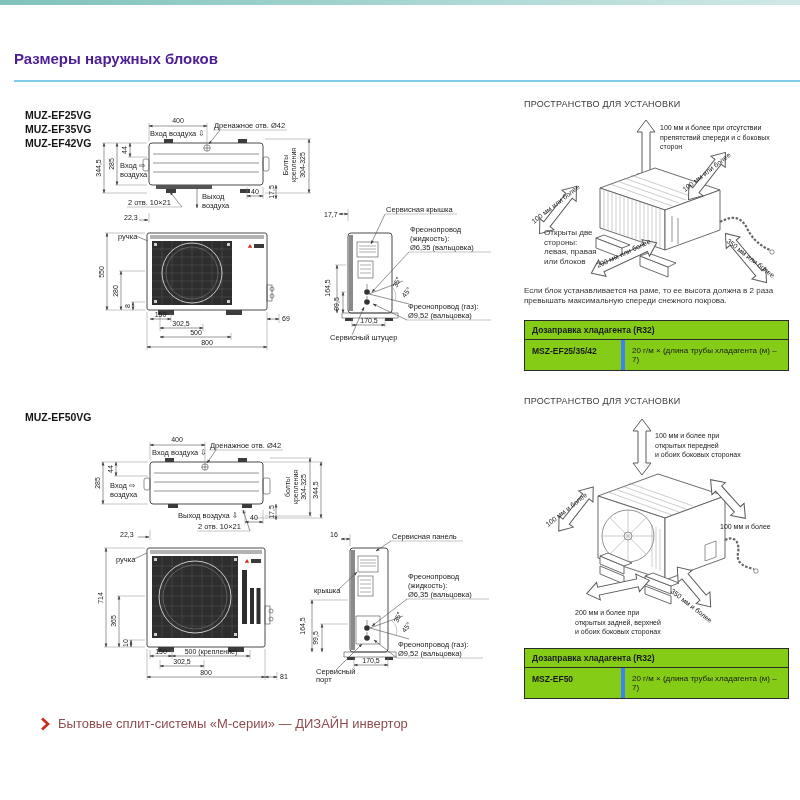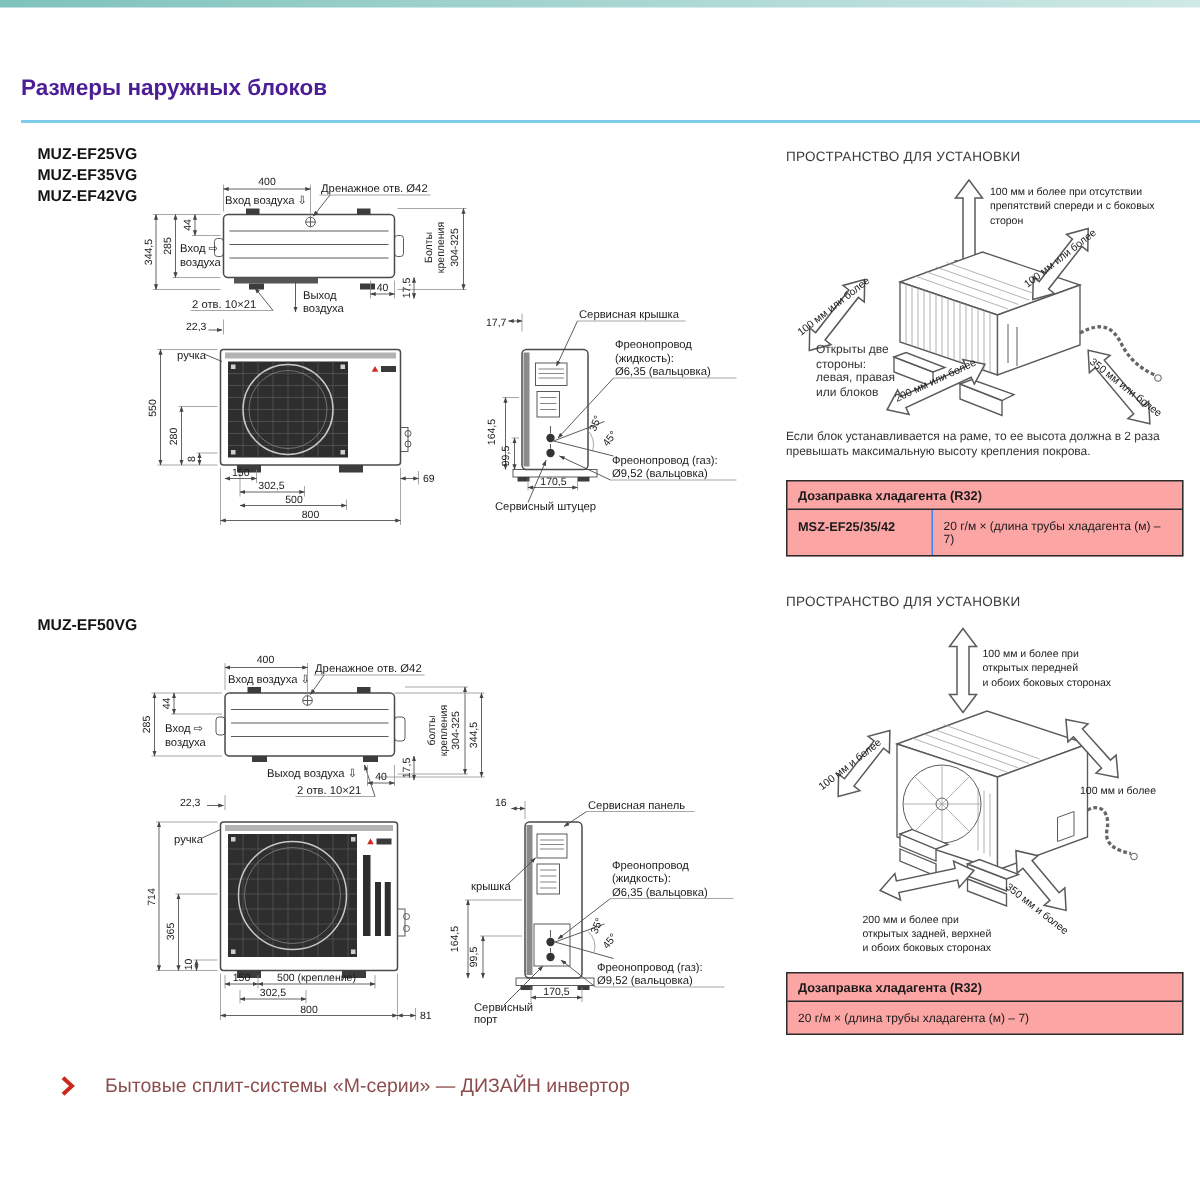--- a/index.html
+++ b/index.html
@@ -6,26 +6,26 @@
   body{width:800px;height:800px;position:relative;background:#fff;
        font-family:"Liberation Sans","DejaVu Sans",sans-serif;color:#222;overflow:hidden}
   .abs{position:absolute}
   #topbar{left:0;top:0;width:800px;height:5px;background:linear-gradient(90deg,#7fc2bc,#cfe9e6)}
   #page-title{left:14px;top:50px;font-size:15px;color:#4c1d95;font-weight:700}
   #title-rule{left:14px;right:0;top:80px;height:2px;background:#7ecbea}
   .models{left:25px;font-size:10.5px;font-weight:bold;color:#141414;line-height:14px}
   .inst-h{font-size:9px;color:#3a3a3a;letter-spacing:.2px}
   .note{font-size:8px;color:#333;line-height:9.5px}
   .open-note{font-size:8px;color:#333;line-height:9.5px}
-  .tbl{border:1.5px solid #2b2b2b;background:#fca5a5;width:263px;font-size:8.5px;color:#1a1a1a}
+  .tbl{border:1.5px solid #2b2b2b;background:#84cc16;width:263px;font-size:8.5px;color:#1a1a1a}
   .tbl .hrow{font-weight:bold;padding:4px 7px;border-bottom:1px solid #2b2b2b}
   .tbl .drow{display:flex}
-  .tbl .c1{font-weight:bold;width:82px;padding:6px 7px;border-right:1px solid #3b82f6;flex:none}
+  .tbl .c1{font-weight:bold;width:82px;padding:6px 7px;border-right:4px solid #3b82f6;flex:none}
   .tbl .c2{padding:6px 7px;font-size:8px}
-  #footer{left:40px;top:716px;display:flex;align-items:center;gap:20px}
+  #footer{left:40px;top:716px;display:flex;align-items:center;gap:8px}
   #footer .ftext{font-size:13px;color:#8d4d4d}
   svg{overflow:visible}
   .ln{stroke:#4a4a4a;fill:#fff;stroke-width:1}
   .l2{stroke:#4a4a4a;fill:none;stroke-width:.6}
   .ext{stroke:#8a8a8a;fill:none;stroke-width:.5}
   .dim{stroke:#555;fill:none;stroke-width:.6}
   .fin{stroke:#5f5f5f;fill:none;stroke-width:.5}
   .grid{stroke:#585858;fill:none;stroke-width:.5}
   .iso{stroke:#5a5a5a;fill:#fff;stroke-width:.9}
   .isof{stroke:#9a9a9a;fill:none;stroke-width:.5}
@@ -36,21 +36,21 @@
   .lt{font-size:7.5px}
   .at{font-size:7px}
 </style>
 </head>
 <body>
 
 <div id="topbar" class="abs"></div>
 <div id="page-title" class="abs">Размеры наружных блоков</div>
 <div id="title-rule" class="abs"></div>
 
-<div class="abs models" style="top:96px">
+<div class="abs models" style="top:108px">
   <div>MUZ-EF25VG</div>
   <div>MUZ-EF35VG</div>
   <div>MUZ-EF42VG</div>
 </div>
 
 <svg class="abs" style="left:90px;top:95px" width="420" height="275">
   <defs>
     <marker id="a1" viewBox="0 0 10 10" refX="9" refY="5" markerWidth="6.5" markerHeight="6.5" orient="auto-start-reverse">
       <path d="M0,1.5 L10,5 L0,8.5 z" fill="#444"></path>
     </marker>
@@ -238,21 +238,21 @@
 
 <div class="abs open-note" style="left:544px;top:228px;width:80px">
   <div>Открыты две</div>
   <div>стороны:</div>
   <div>левая, правая</div>
   <div>или блоков</div>
 </div>
 
 <div class="abs note" style="left:524px;top:286px;width:270px">
   <div>Если блок устанавливается на раме, то ее высота должна в 2 раза</div>
-  <div>превышать максимальную высоту крепления покрова.</div>
+  <div>превышать максимальную спереди снежного покрова.</div>
 </div>
 
 <div class="abs tbl" style="left:524px;top:320px">
   <div class="hrow">Дозаправка хладагента (R32)</div>
   <div class="drow">
     <div class="c1">MSZ-EF25/35/42</div>
     <div class="c2">20 г/м × (длина трубы хладагента (м) – 7)</div>
   </div>
 </div>
 
@@ -450,20 +450,21 @@
       <path class="oarr" d="M0,-32 l-9,12 h5 v40 h-5 l9,12 9,-12 h-5 v-40 h5 z"></path>
     </g>
   <text class="at" x="55" y="210">200 мм  и более при</text>
   <text class="at" x="55" y="219.5">открытых задней, верхней</text>
   <text class="at" x="55" y="229">и обоих боковых сторонах</text>
 </svg>
 
 <div class="abs tbl" style="left:524px;top:648px">
   <div class="hrow">Дозаправка хладагента (R32)</div>
   <div class="drow">
+    <div class="c1">MSZ-EF50</div>
     <div class="c2">20 г/м × (длина трубы хладагента (м) – 7)</div>
   </div>
 </div>
 
 <div id="footer" class="abs">
   <svg width="10" height="14">
     <path d="M2,1.5 L8,7 L2,12.5" stroke="#c8281e" stroke-width="2.6" fill="none"></path>
   </svg>
   <span class="ftext">Бытовые сплит-системы «М-серии» — ДИЗАЙН инвертор</span>
 </div>

